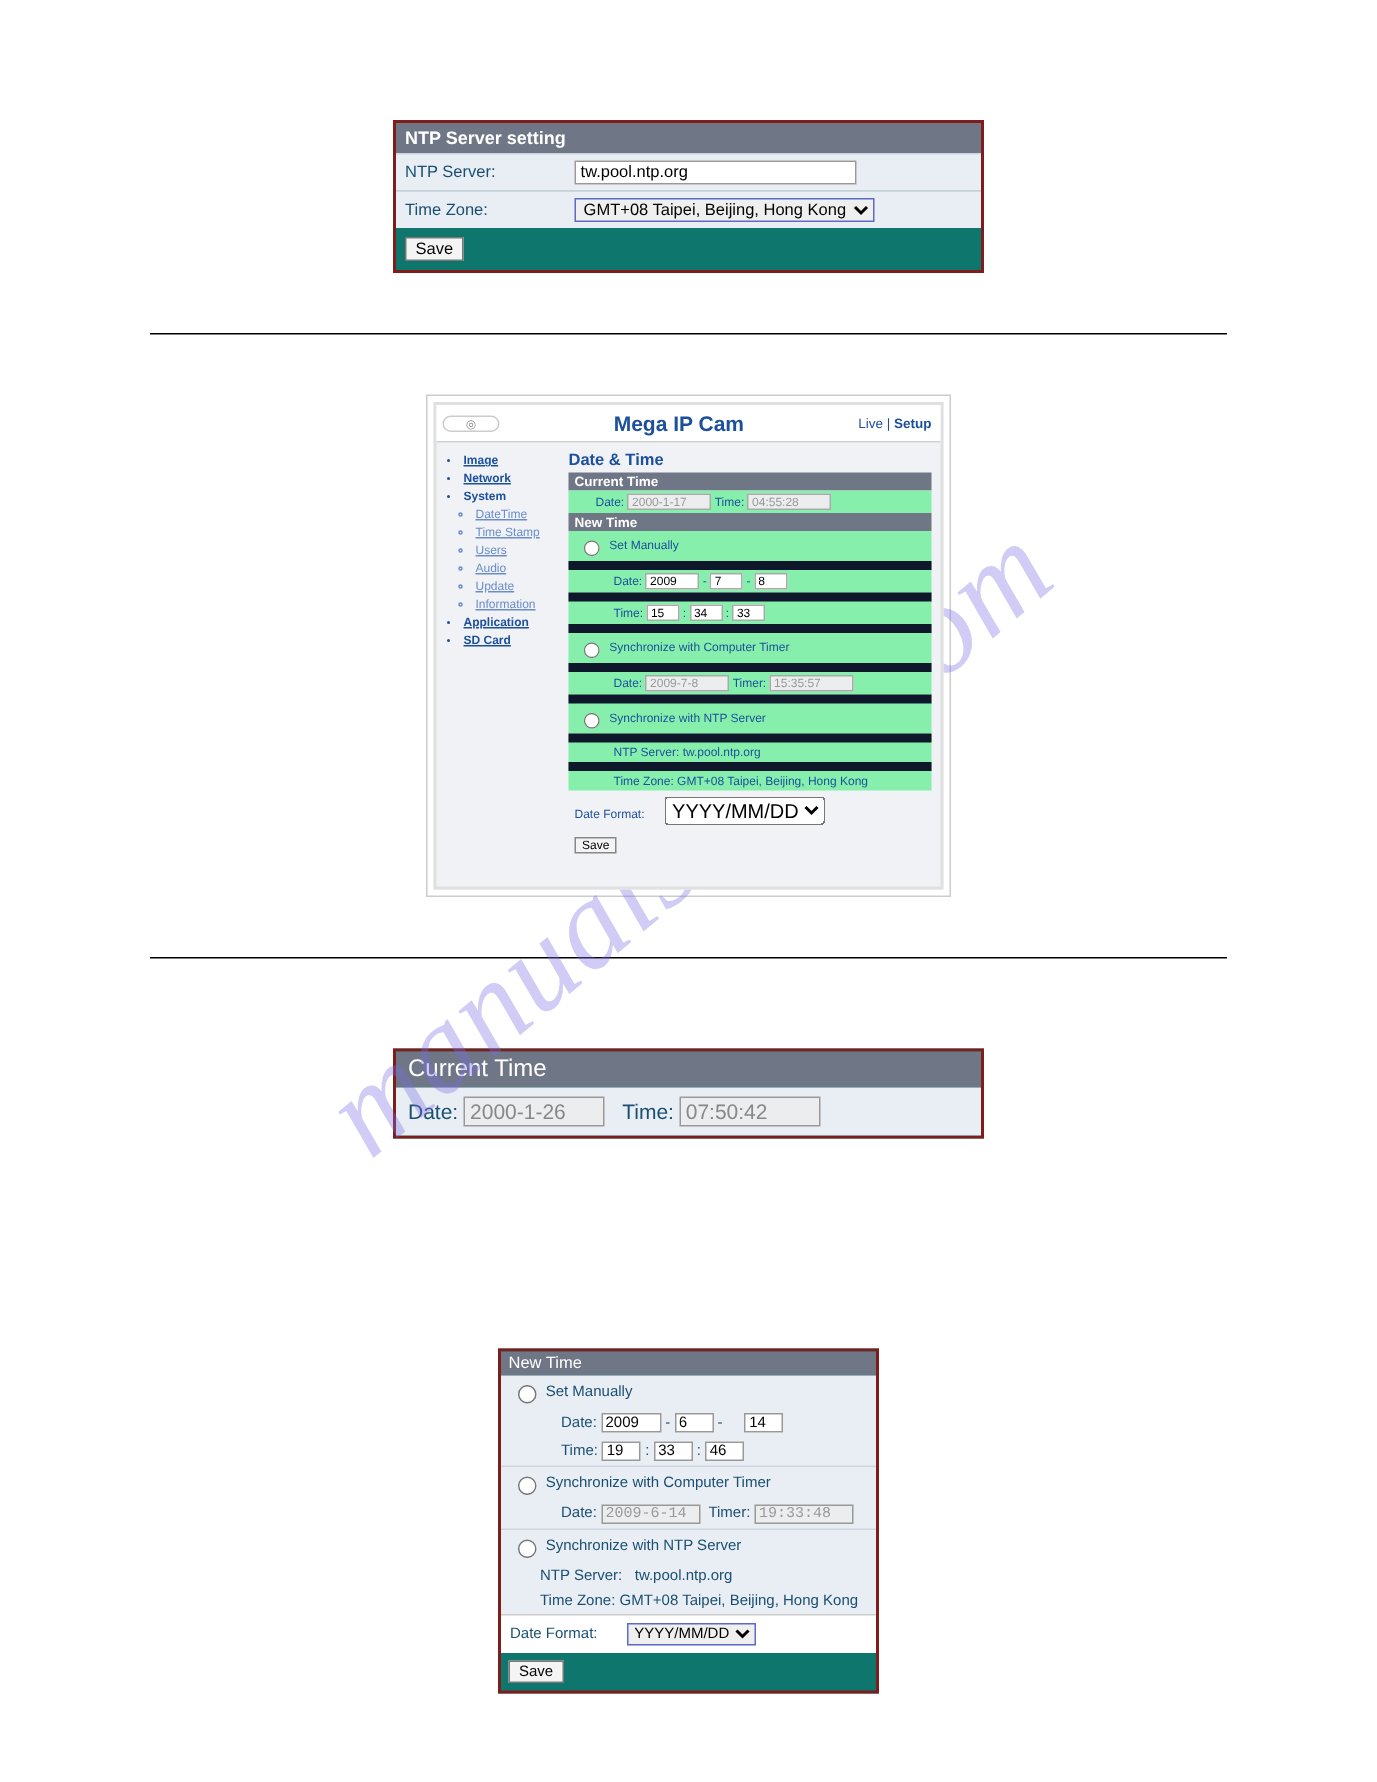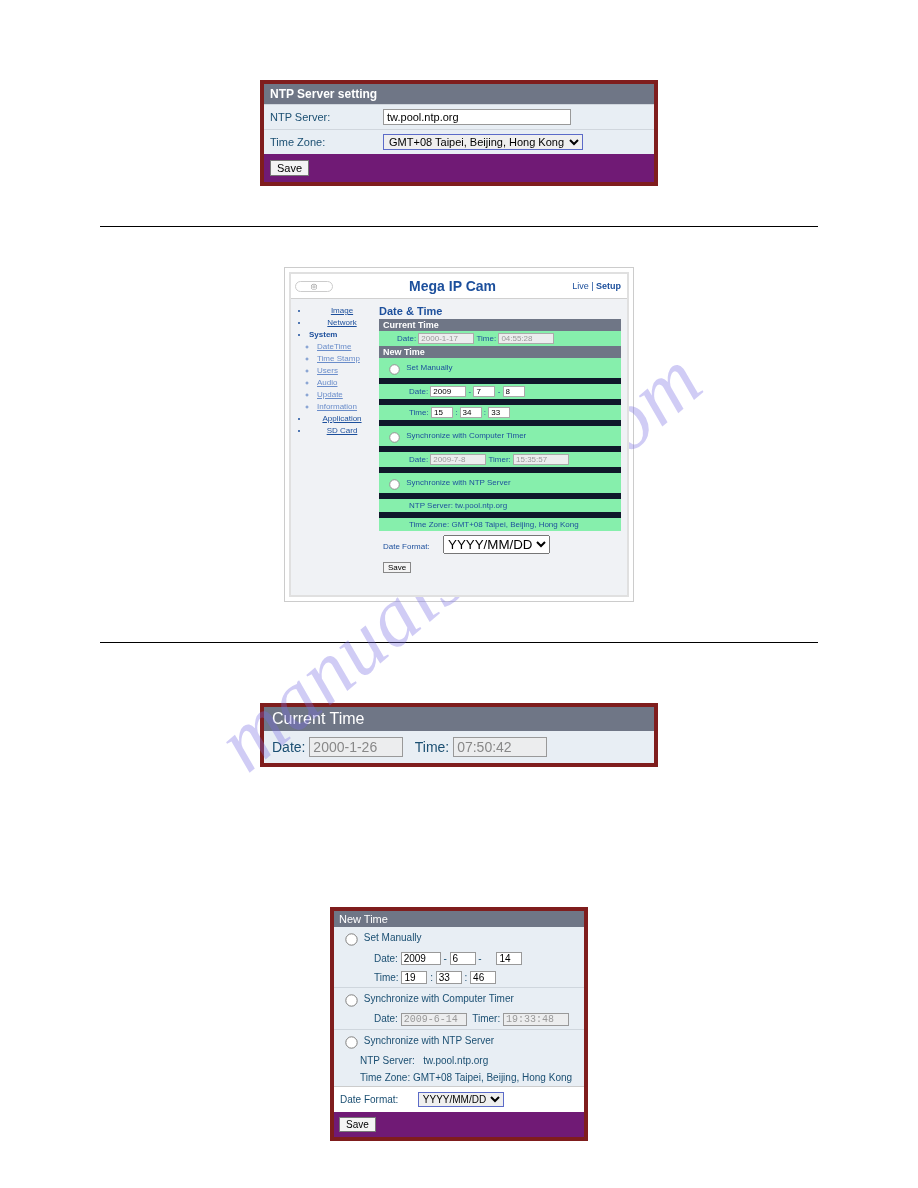--- a/index.html
+++ b/index.html
@@ -15,22 +15,22 @@
 .page {
   position: relative;
   width: 918px;
   padding: 80px 0 60px 0;
 }
 .centered-block {
   margin-left: auto;
   margin-right: auto;
 }
 .panel-border {
-  border: 4px solid #7f1d1d;
-  background: #701a75;
+  border: 2px solid #7f1d1d;
+  background: #0f766e;
 }
 .header-bar {
   background: #6f7686;
   color: #fff;
   font-size: 12px;
   font-weight: bold;
   padding: 3px 6px;
 }
 .sub-row {
   background: #e8eef4;
@@ -117,21 +117,21 @@
 .p2-link-right b { font-weight: bold; }
 .p2-body {
   display: flex;
 }
 .p2-nav {
   width: 78px;
   padding: 6px 2px 6px 6px;
   font-size: 8px;
   line-height: 12px;
 }
-.p2-nav .lvl1 { color: #1c4f9c; font-weight: normal; text-decoration: underline; list-style: disc; text-align: center; }
+.p2-nav .lvl1 { color: #1c4f9c; font-weight: bold; text-decoration: underline; list-style: disc; }
 .p2-nav .lvl1-noul { color: #1c4f9c; font-weight: bold; list-style: disc; }
 .p2-nav ul { margin: 0; padding-left: 12px; }
 .p2-nav .sub li { color: #6a8dca; text-decoration: underline; list-style: circle; font-weight: normal; }
 .p2-content {
   flex: 1;
   padding: 6px 6px 6px 2px;
 }
 .p2-heading {
   color: #1c4f9c;
   font-size: 11px;

